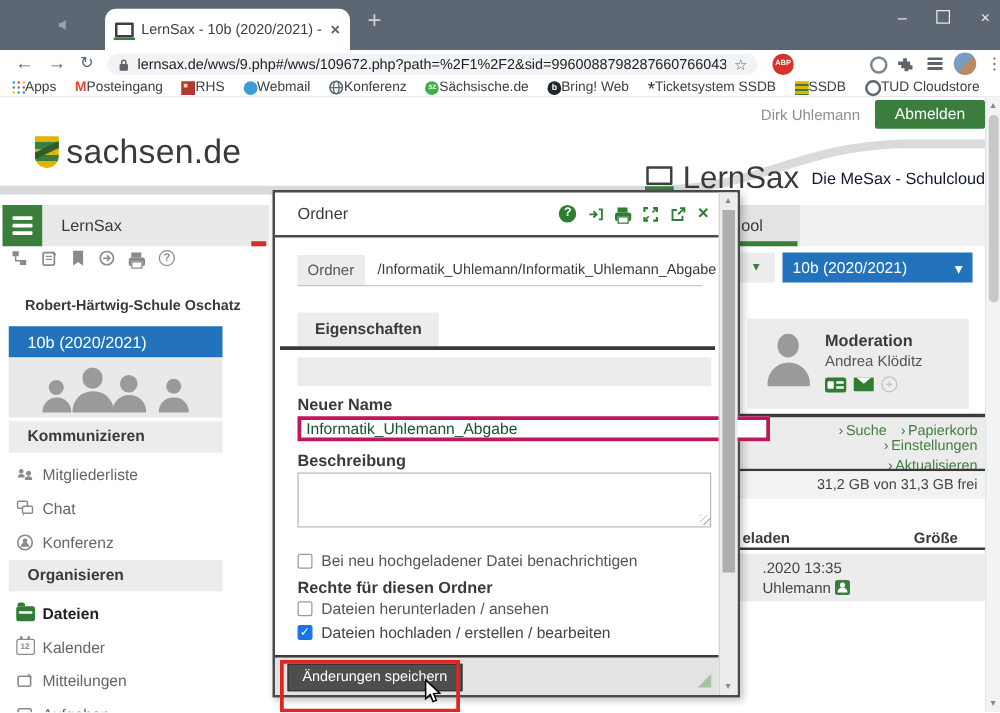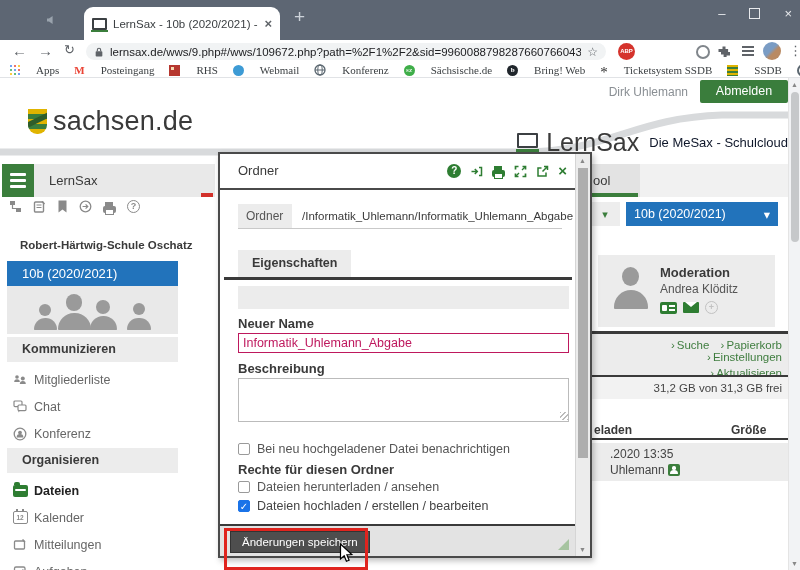--- a/index.html
+++ b/index.html
@@ -19,21 +19,21 @@
   .navbtn{position:absolute;top:2px;color:#5f6368;font-size:15px;}
   .urlpill{position:absolute;left:86px;top:3px;width:520px;height:17px;background:#f1f3f4;border-radius:9px;display:flex;align-items:center;padding:0 8px;box-sizing:border-box;gap:6px;}
   .urltext{font-size:11.5px;color:#202124;white-space:nowrap;overflow:hidden;flex:1;}
   .star{color:#5f6368;font-size:12px;}
   .abp{position:absolute;left:618px;top:3px;width:17px;height:17px;border-radius:50%;background:#d5332c;color:#fff;font-size:6px;font-weight:bold;text-align:center;line-height:17px;}
   .ocircle{position:absolute;left:696px;top:5px;width:10px;height:10px;border:2px solid #80868b;border-radius:50%;}
   .listico{position:absolute;left:742px;top:6px;width:12px;height:10px;background:repeating-linear-gradient(180deg,#5f6368 0 2px,transparent 2px 4px);}
   .avatar{position:absolute;left:763px;top:2px;width:18px;height:18px;border-radius:50%;background:linear-gradient(135deg,#7a9cc4 0 45%,#b98a63 60%);}
   .dots{position:absolute;left:789px;top:3px;color:#5f6368;font-size:13px;}
   .bookmarks{position:absolute;left:0;top:63px;width:800px;height:15px;background:#fff;border-bottom:1px solid #e1e3e6;display:flex;align-items:center;padding:0 10px;box-sizing:border-box;gap:15px;font-size:11px;color:#3c4043;white-space:nowrap;}
-  .bm{display:flex;align-items:center;gap:16px;font-family:Liberation Serif, serif;}
+  .bm{display:flex;align-items:center;gap:0;}
   .appsgrid{width:10px;height:10px;display:inline-block;position:relative;}
   .appsgrid i{position:absolute;width:2.4px;height:2.4px;border-radius:50%;background:#ea4335;}
   .gmailm{color:#ea4335;font-weight:bold;font-size:11px;}
   .rhs-ico{width:11px;height:11px;background:#b6372f;display:inline-block;position:relative;}
   .rhs-ico::after{content:"";position:absolute;left:2px;top:2px;width:3px;height:3px;background:#f6d9b0;}
   .drop-ico{width:11px;height:11px;border-radius:50%;background:#3d9bd5;display:inline-block;}
   .sz-ico{width:11px;height:11px;border-radius:50%;background:#3fae49;color:#fff;font-size:5px;font-weight:bold;text-align:center;line-height:11px;display:inline-block;}
   .bring-ico{width:11px;height:11px;border-radius:50%;background:#20262c;color:#fff;font-size:7px;font-weight:bold;text-align:center;line-height:11px;display:inline-block;}
   .ast-ico{font-size:15px;color:#2f2f2f;line-height:8px;display:inline-block;margin-top:4px;}
   .ssdb-ico{width:11px;height:11px;display:inline-block;background:repeating-linear-gradient(180deg,#e0b400 0 2px,#3b7e3c 2px 4px);}
@@ -129,21 +129,21 @@
   .mclose{font-size:15px;font-weight:bold;color:#2e7d32;line-height:14px;}
   .pathrow{position:absolute;left:18px;top:50px;right:28px;height:24px;display:flex;align-items:center;border-bottom:1px solid #c9c9c9;}
   .pathlabel{width:54px;height:24px;background:#ececec;font-size:12px;color:#555;line-height:24px;padding-left:8px;box-sizing:border-box;flex:none;}
   .pathval{margin-left:10px;font-size:11.5px;color:#3a3a3a;white-space:nowrap;}
   .mtabs{position:absolute;left:18px;top:96px;display:flex;align-items:flex-end;gap:2px;flex-direction:column;}
   .mtab1{height:27px;line-height:27px;background:#ececec;padding:0 14px;font-size:12.5px;font-weight:bold;color:#3a3a3a;}
   .mtab2{height:27px;line-height:27px;padding:0 14px;font-size:12.5px;color:#3f7d3f;}
   .tabline{position:absolute;left:4px;top:123px;width:348px;height:3px;background:#3a3a3a;}
   .greybox{position:absolute;left:18px;top:132px;width:331px;height:23px;background:#ececec;}
   .mlabel{position:absolute;left:18px;font-size:13px;font-weight:bold;color:#3a3a3a;}
-  .minput{position:absolute;left:18px;top:179px;width:331px;height:20px;border:1px solid #be185d;font-size:12.5px;color:#be185d;padding:0 4px;box-sizing:border-box;font-family:"Liberation Sans",sans-serif;}
+  .minput{position:absolute;left:18px;top:179px;width:378px;height:20px;border:3px solid #be185d;font-size:12.5px;color:#14532d;padding:0 4px;box-sizing:border-box;font-family:"Liberation Sans",sans-serif;}
   .mtextarea{position:absolute;left:18px;top:224px;width:331px;height:44px;border:1px solid #bbb;box-sizing:border-box;resize:none;}
   .tagrip{position:absolute;left:340px;top:258px;width:8px;height:8px;background:repeating-linear-gradient(135deg,#bbb 0 1px,transparent 1px 3.5px);}
   .cbrow{position:absolute;left:18px;display:flex;align-items:center;gap:7px;font-size:12.5px;color:#555;}
   .mfooter{position:absolute;left:0;top:370px;right:15px;height:32px;background:#e3e3e3;border-top:2px solid #3a3a3a;box-sizing:border-box;}
   .savebtn{position:absolute;left:10px;top:5px;background:#4e4e4e;border:1px solid #333;color:#fff;font-size:11.5px;padding:4px 11px;font-family:"Liberation Sans",sans-serif;}
   .grip{position:absolute;right:21px;bottom:6px;width:0;height:0;border-left:11px solid transparent;border-bottom:11px solid #a6c4a0;}
   .mscroll{position:absolute;right:0;top:0;width:15px;height:402px;background:#ececec;border-left:1px solid #d5d5d5;box-sizing:border-box;}
   .mscroll .thumb{position:absolute;left:2px;top:14px;width:10px;height:290px;background:#aeaeae;}
 
   

